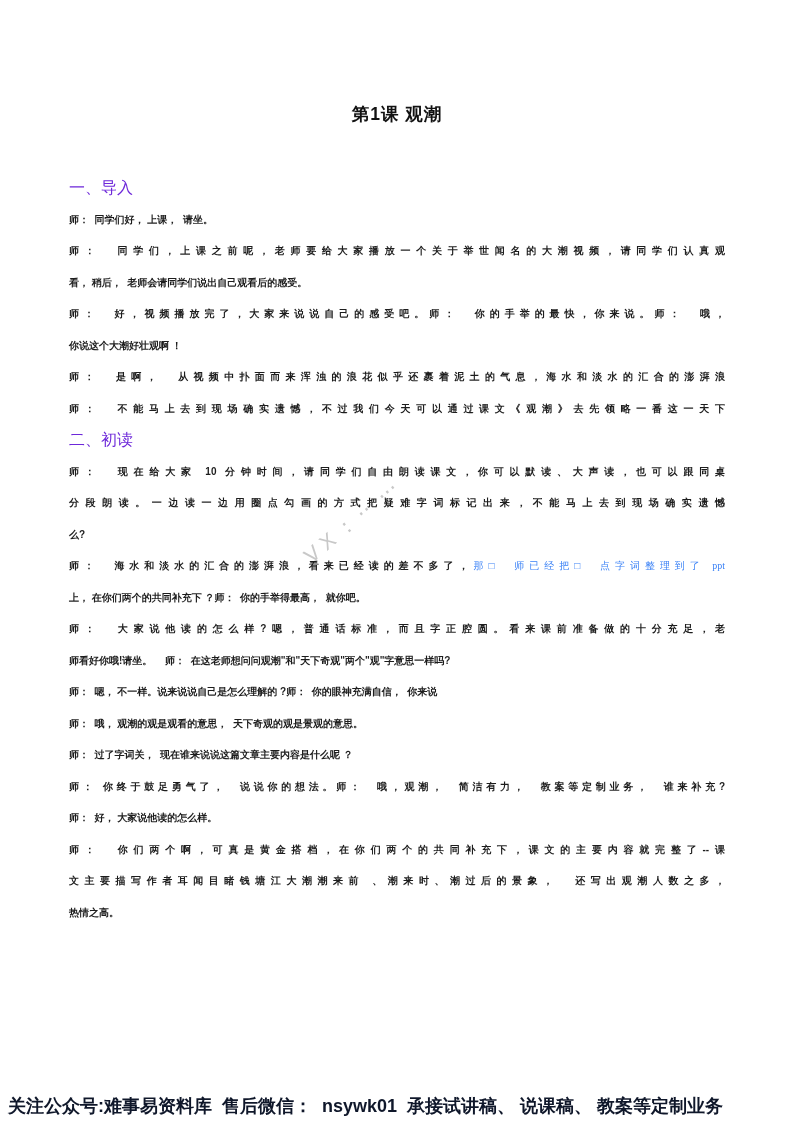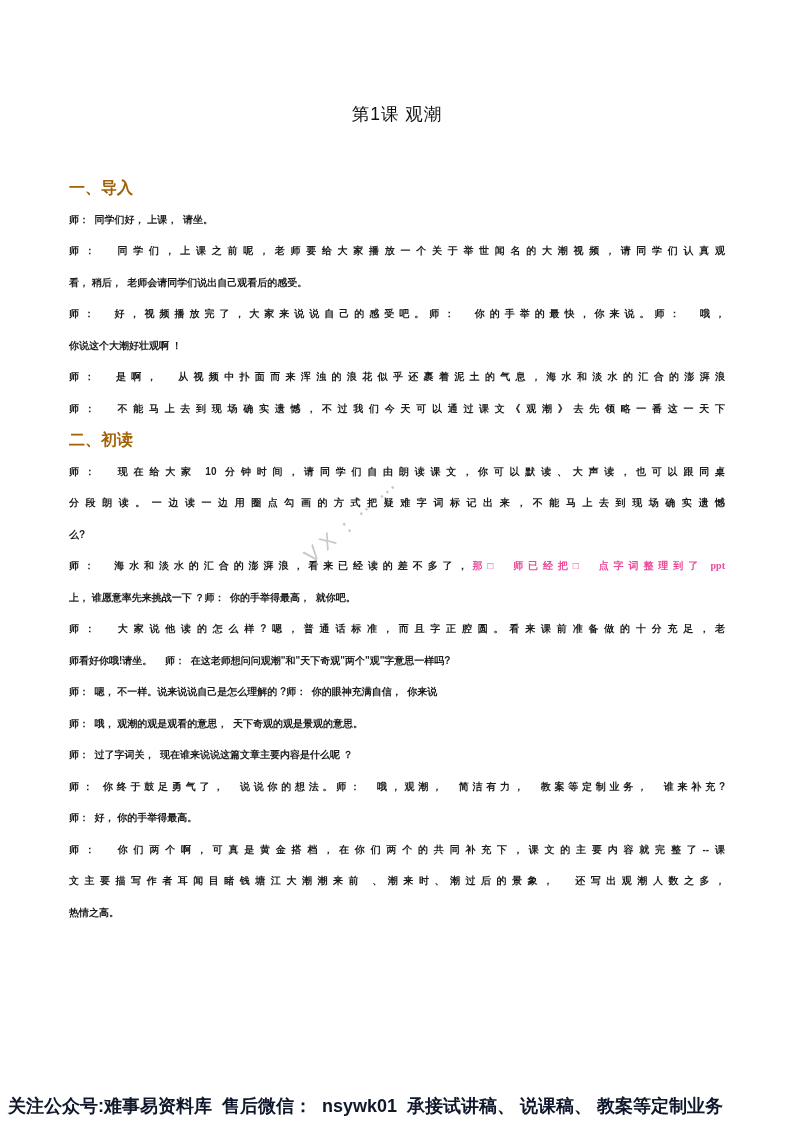--- a/index.html
+++ b/index.html
@@ -12,49 +12,49 @@
     color:#1d1d1d;
   }
   .content {
     position:absolute;
     left:69px; top:102px;
     width:656px;
   }
   .title {
     text-align:center;
     font-size:17.5px;
-    font-weight:400;
+    font-weight:700;
     letter-spacing:1px;
     white-space:pre-wrap;
     margin:0 0 46px 0;
     color:#111;
   }
   .heading {
     font-size:16px;
-    font-weight:700;
+    font-weight:400;
     line-height:31.5px;
     white-space:pre-wrap;
-    color:#a16207;
+    color:#6d28d9;
   }
   .line {
     font-size:10px;
     font-weight:600;
     line-height:31.5px;
     white-space:pre-wrap;
     color:#1d1d1d;
   }
   .j {
     text-align:justify;
     text-align-last:justify;
     text-justify:inter-ideograph;
   }
   .light {
     font-family:"Liberation Serif","DejaVu Serif",serif;
-    font-weight:700;
-    color:#ec4899;
+    font-weight:400;
+    color:#3b82f6;
   }
   .watermark {
     position:absolute;
     left:298px; top:548px;
     transform:rotate(-40deg);
     transform-origin:left top;
     font-size:21px;
     letter-spacing:6px;
     color:rgba(110,110,110,0.38);
     white-space:pre;
@@ -89,30 +89,30 @@
     <div class="line j">师：  是啊，  从视频中扑面而来浑浊的浪花似乎还裹着泥土的气息，海水和淡水的汇合的澎湃浪</div>
     <div class="line j">师：  不能马上去到现场确实遗憾，不过我们今天可以通过课文《观潮》去先领略一番这一天下</div>
 
     <div class="heading">二、初读</div>
     <div class="line j">师：  现在给大家 10 分钟时间，请同学们自由朗读课文，你可以默读、大声读，也可以跟同桌</div>
     <div class="line j">分段朗读。一边读一边用圈点勾画的方式把疑难字词标记出来，不能马上去到现场确实遗憾</div>
     <div class="line">么?</div>
 
     <div class="line j"><span>师：  海水和淡水的汇合的澎湃浪，看来已经读的差不多了，</span><span class="light">那□  师已经把□  点字词整理到了 ppt</span></div>
 
-    <div class="line">上， 谁愿意率先来挑战一下 ？师：  你的手举得最高，  就你吧。</div>
+    <div class="line">上， 在你们两个的共同补充下 ？师：  你的手举得最高，  就你吧。</div>
     <div class="line j">师：  大家说他读的怎么样?嗯，普通话标准，而且字正腔圆。看来课前准备做的十分充足，老</div>
     <div class="line">师看好你哦!请坐。　 师：  在这老师想问问观潮"和"天下奇观"两个"观"字意思一样吗?</div>
     <div class="line">师：  嗯， 不一样。说来说说自己是怎么理解的 ?师：  你的眼神充满自信，  你来说</div>
     <div class="line">师：  哦， 观潮的观是观看的意思，  天下奇观的观是景观的意思。</div>
 
 
     <div class="line">师：  过了字词关，  现在谁来说说这篇文章主要内容是什么呢 ？</div>
     <div class="line j">师： 你终于鼓足勇气了，  说说你的想法。师：  哦，观潮，  简洁有力，  教案等定制业务，  谁来补充?</div>
-    <div class="line">师：  好， 你的手举得最高。</div>
+    <div class="line">师：  好， 大家说他读的怎么样。</div>
     <div class="line j">师：  你们两个啊，可真是黄金搭档，在你们两个的共同补充下，课文的主要内容就完整了--课</div>
     <div class="line j">文主要描写作者耳闻目睹钱塘江大潮潮来前 、潮来时、潮过后的景象，  还写出观潮人数之多，</div>
     <div class="line">热情之高。</div>
   </div>
 
   <div class="footer">关注公众号:难事易资料库  售后微信：  nsywk01  承接试讲稿、 说课稿、 教案等定制业务</div>
 
 </div>
 
 </body></html>

